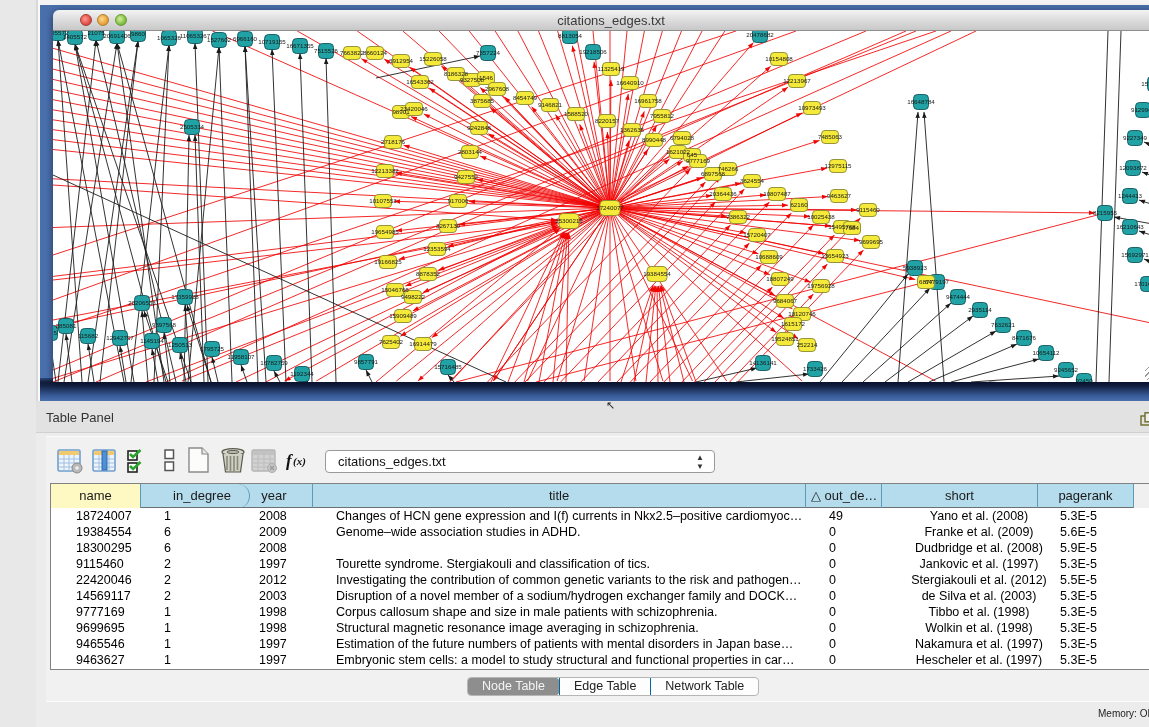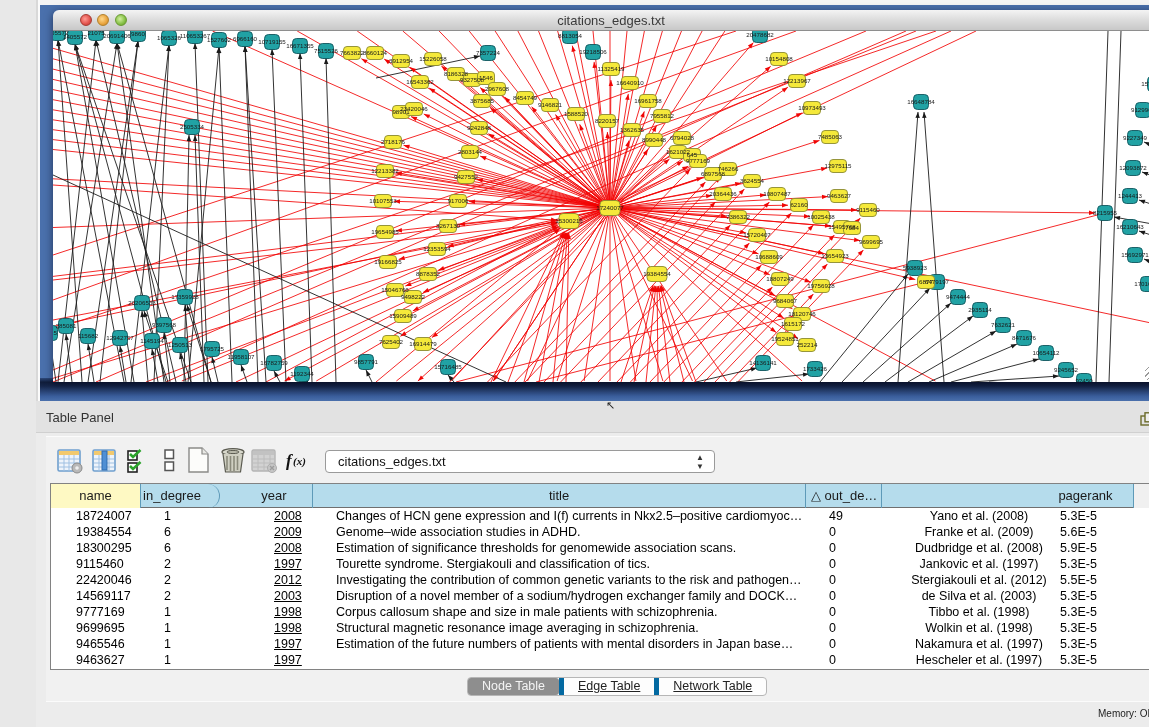--- a/index.html
+++ b/index.html
@@ -26,39 +26,39 @@
 #floaticon { position:absolute; left:1104px; top:11px; }
 #closex { position:absolute; left:1125px; top:9px; font-size:16px; font-weight:bold; color:#111; }
 #inner { position:absolute; left:10px; top:436px; width:1131px; height:266px; background:#f1f1f1; border-top:1px solid #fbfbfb; border-bottom:1px solid #fbfbfb; }
 #combo { position:absolute; left:289px; top:450px; width:390px; height:23px; background:#fff; border:1px solid #9a9a9a; border-radius:4px; font-size:13px; color:#111; line-height:21px; padding-left:12px; }
 #combo .arr { position:absolute; right:10px; top:2px; font-size:8px; color:#333; line-height:9px; text-align:center; }
 
 #tbl { position:absolute; left:14px; top:483px; width:1126px; height:187px; background:#fff; border:1px solid #828282; }
 #thead { position:absolute; left:0; top:0; width:1113px; height:24px; background:#b5dcec; border-bottom:1px solid #6f6f6f; font-size:13px; color:#1a1a1a; }
 .th { position:absolute; top:0; height:24px; line-height:24px; text-align:center; border-right:1px solid #5e9ab8; }
 #th1 { left:0; width:90px; background:#fef9c3; }
-#th2 { left:74px; width:95px;border-radius:12px; }
+#th2 { left:104px; width:95px;border-radius:12px; }
 #th3 { left:185px; width:77px; }
 #th4 { left:262px; width:493px; }
 #th5 { left:755px; width:76px; text-align:left; padding-left:5px;}
 #th6 { left:831px; width:156px; }
 #th7 { left:987px; width:96px; } #th8 { left:1083px; width:30px; background:#f0f0f0; border-right:none; }
 #tbody { position:absolute; left:0; top:24px; width:1113px; height:161px; font-size:12.5px; color:#000;padding-left:19px; }
 .tr { position:relative; height:16px; line-height:16px; white-space:nowrap; }
 .tr div { position:absolute; top:0; height:16px; overflow:hidden; }
-.c1 { left:6px; width:84px; } .c2 { left:94px; width:90px; } .c3 { left:204px; width:72px;text-decoration:underline; }
+.c1 { left:6px; width:84px; } .c2 { left:94px; width:90px; } .c3 { left:189px; width:72px; }
 .c4 { left:266px; width:488px; } .c5 { left:759px; width:72px; } .c6 { left:831px; width:156px; text-align:center; }
 .c7 { left:990px; width:93px; }
 #vscroll { position:absolute; left:1113px; top:0px; width:11px; height:185px; background:#f2f2f2; border-left:1px solid #d0d0d0; }
 #vthumb { position:absolute; left:1.5px; top:24px; width:8px; height:30px; background:#b8b8b8; border-radius:4px; }
 
 #tabs { position:absolute; left:431px; top:677px; height:19px; background:#fdfdfd; border:1px solid #b6b6b6; border-radius:4px; font-size:12.5px; color:#222; display:flex; }
 .tab { padding:0 14px; line-height:17px;text-align:right; }
 .tab.sel { background:#8e8e8e; color:#f4f4f4; border-radius:3px; }
-.tab + .tab { border-left:5px solid #0369a1;text-decoration:underline; }
+.tab + .tab { border-left:1px solid #0369a1; }
 #memory { position:absolute; left:1062px; top:708px; font-size:10px; color:#222; }
 #memdot { position:absolute; left:1120px; top:709px; width:10px; height:10px; border-radius:50%; background:#35d435; border:1px solid #1a7a1a; }
 #cursor { position:absolute; left:570px; top:399px; font-size:11px; color:#222; }
 </style></head>
 <body>
 <div id="stage">
   <div id="topstrip"></div>
   <div id="blueframe"></div>
   <div id="bluebottom"></div>
   <div id="leftstrip"></div>
@@ -589,20 +589,21 @@
     </g>
   </svg>
   <div id="combo">citations_edges.txt<div class="arr">▲<br>▼</div></div>
   <div id="tbl">
     <div id="thead">
       <div class="th" id="th1">name</div>
       <div class="th" id="th2">in_degree</div>
       <div class="th" id="th3">year</div>
       <div class="th" id="th4">title</div>
       <div class="th" id="th5">△ out_de…</div>
+      <div class="th" id="th6">short</div>
       <div class="th" id="th7">pagerank</div>
       <div class="th" id="th8"></div>
     </div>
     <div id="tbody">
 <div class="tr">
           <div class="c1">18724007</div>
           <div class="c2">1</div>
           <div class="c3">2008</div>
           <div class="c4">Changes of HCN gene expression and I(f) currents in Nkx2.5–positive cardiomyoc…</div>
           <div class="c5">49</div>
@@ -615,21 +616,20 @@
           <div class="c3">2009</div>
           <div class="c4">Genome–wide association studies in ADHD.</div>
           <div class="c5">0</div>
           <div class="c6">Franke et al. (2009)</div>
           <div class="c7">5.6E-5</div>
         </div>
 <div class="tr">
           <div class="c1">18300295</div>
           <div class="c2">6</div>
           <div class="c3">2008</div>
-          <div class="c4">Estimation of significance thresholds for genomewide association scans.</div>
           <div class="c5">0</div>
           <div class="c6">Dudbridge et al. (2008)</div>
           <div class="c7">5.9E-5</div>
         </div>
 <div class="tr">
           <div class="c1">9115460</div>
           <div class="c2">2</div>
           <div class="c3">1997</div>
           <div class="c4">Tourette syndrome. Stergiakouli and classification of tics.</div>
           <div class="c5">0</div>
@@ -678,20 +678,21 @@
           <div class="c3">1997</div>
           <div class="c4">Estimation of the future numbers of patients with mental disorders in Japan base…</div>
           <div class="c5">0</div>
           <div class="c6">Nakamura et al. (1997)</div>
           <div class="c7">5.3E-5</div>
         </div>
 <div class="tr">
           <div class="c1">9463627</div>
           <div class="c2">1</div>
           <div class="c3">1997</div>
+          <div class="c4">Embryonic stem cells: a model to study structural and functional properties in car…</div>
           <div class="c5">0</div>
           <div class="c6">Hescheler et al. (1997)</div>
           <div class="c7">5.3E-5</div>
         </div>
     </div>
     <div id="vscroll">
         <div id="vthumb"></div>
       </div>
   </div>
   <div id="tabs">

